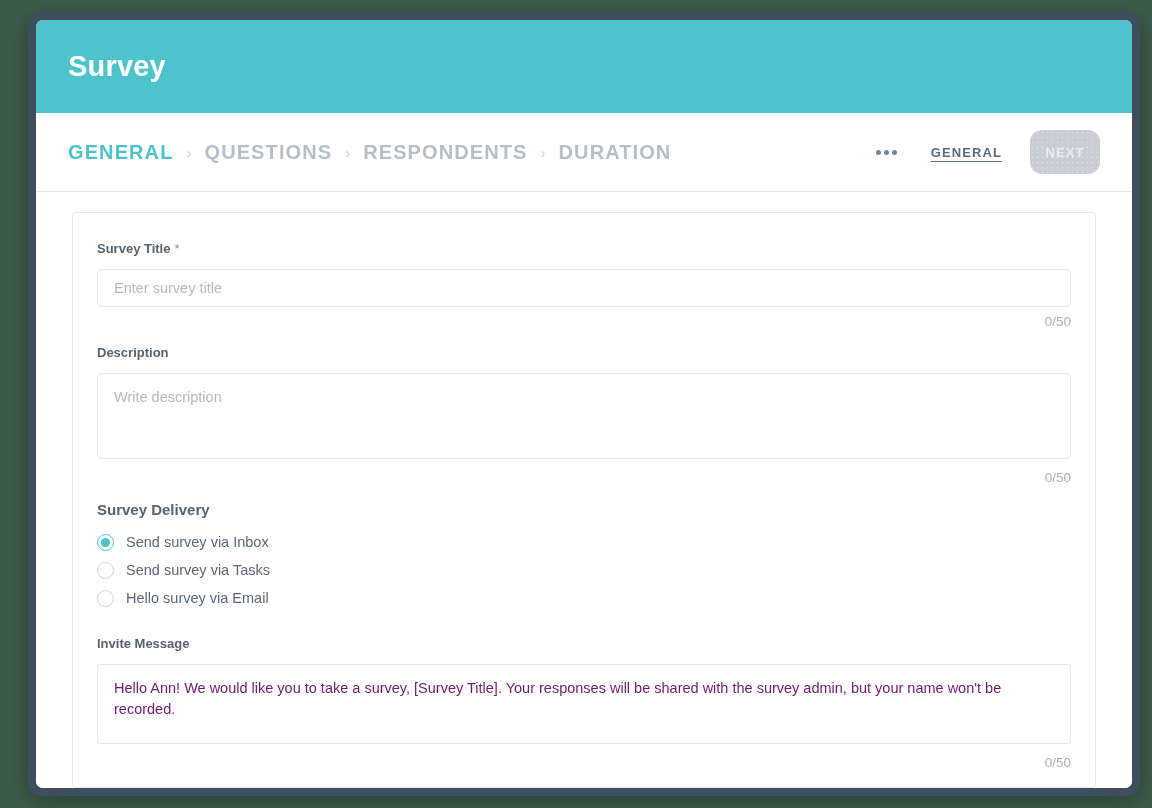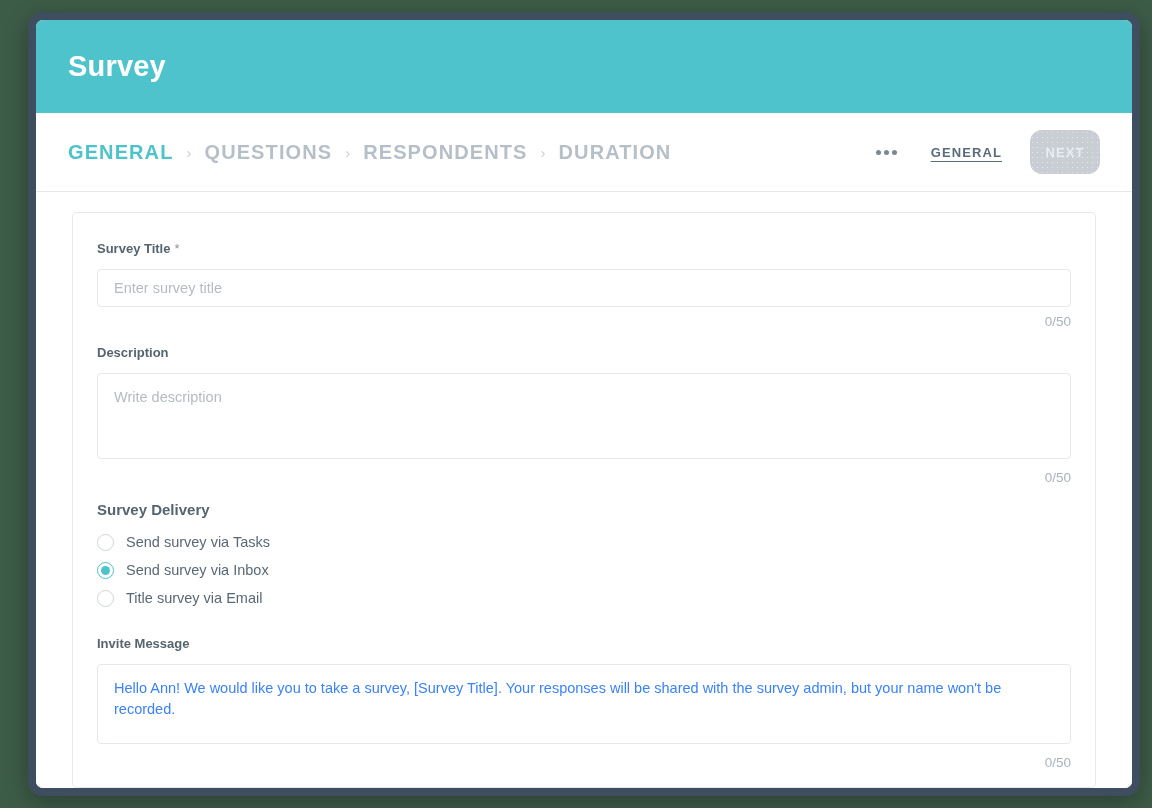--- a/index.html
+++ b/index.html
@@ -173,21 +173,21 @@
     font-weight: 400;
     margin-left: 4px;
   }
 
   .text-input, .text-area {
     width: 100%;
     border: 1px solid #e4e8eb;
     border-radius: 4px;
     font-family: inherit;
     font-size: 14.5px;
-    color: #3b82f6;
+    color: #701a75;
     background: #fff;
     outline: none;
     resize: none;
   }
   .text-input {
     height: 38px;
     padding: 0 16px;
   }
   .text-area {
     padding: 13px 16px;
@@ -300,32 +300,32 @@
         <div class="field-group">
           <label class="field-label">Description</label>
           <textarea class="text-area desc" placeholder="Write description" style=""></textarea>
           <div class="counter">0/50</div>
         </div>
 
         <div class="field-group">
           <span class="radio-group-label">Survey Delivery</span>
 
           <div class="radio-row">
+            <span class="radio-dot checked"></span>
+            <span class="radio-text">Send survey via Inbox</span>
+          </div>
+
+          <div class="radio-row">
             <span class="radio-dot"></span>
             <span class="radio-text">Send survey via Tasks</span>
           </div>
 
           <div class="radio-row">
-            <span class="radio-dot checked"></span>
-            <span class="radio-text">Send survey via Inbox</span>
-          </div>
-
-          <div class="radio-row">
             <span class="radio-dot"></span>
-            <span class="radio-text">Title survey via Email</span>
+            <span class="radio-text">Hello survey via Email</span>
           </div>
         </div>
 
         <div class="spacer-12"></div>
 
         <div class="field-group">
           <label class="field-label">Invite Message</label>
           <textarea class="text-area invite" style="">Hello Ann! We would like you to take a survey, [Survey Title]. Your responses will be shared with the survey admin, but your name won't be recorded.</textarea>
           <div class="counter">0/50</div>
         </div>

